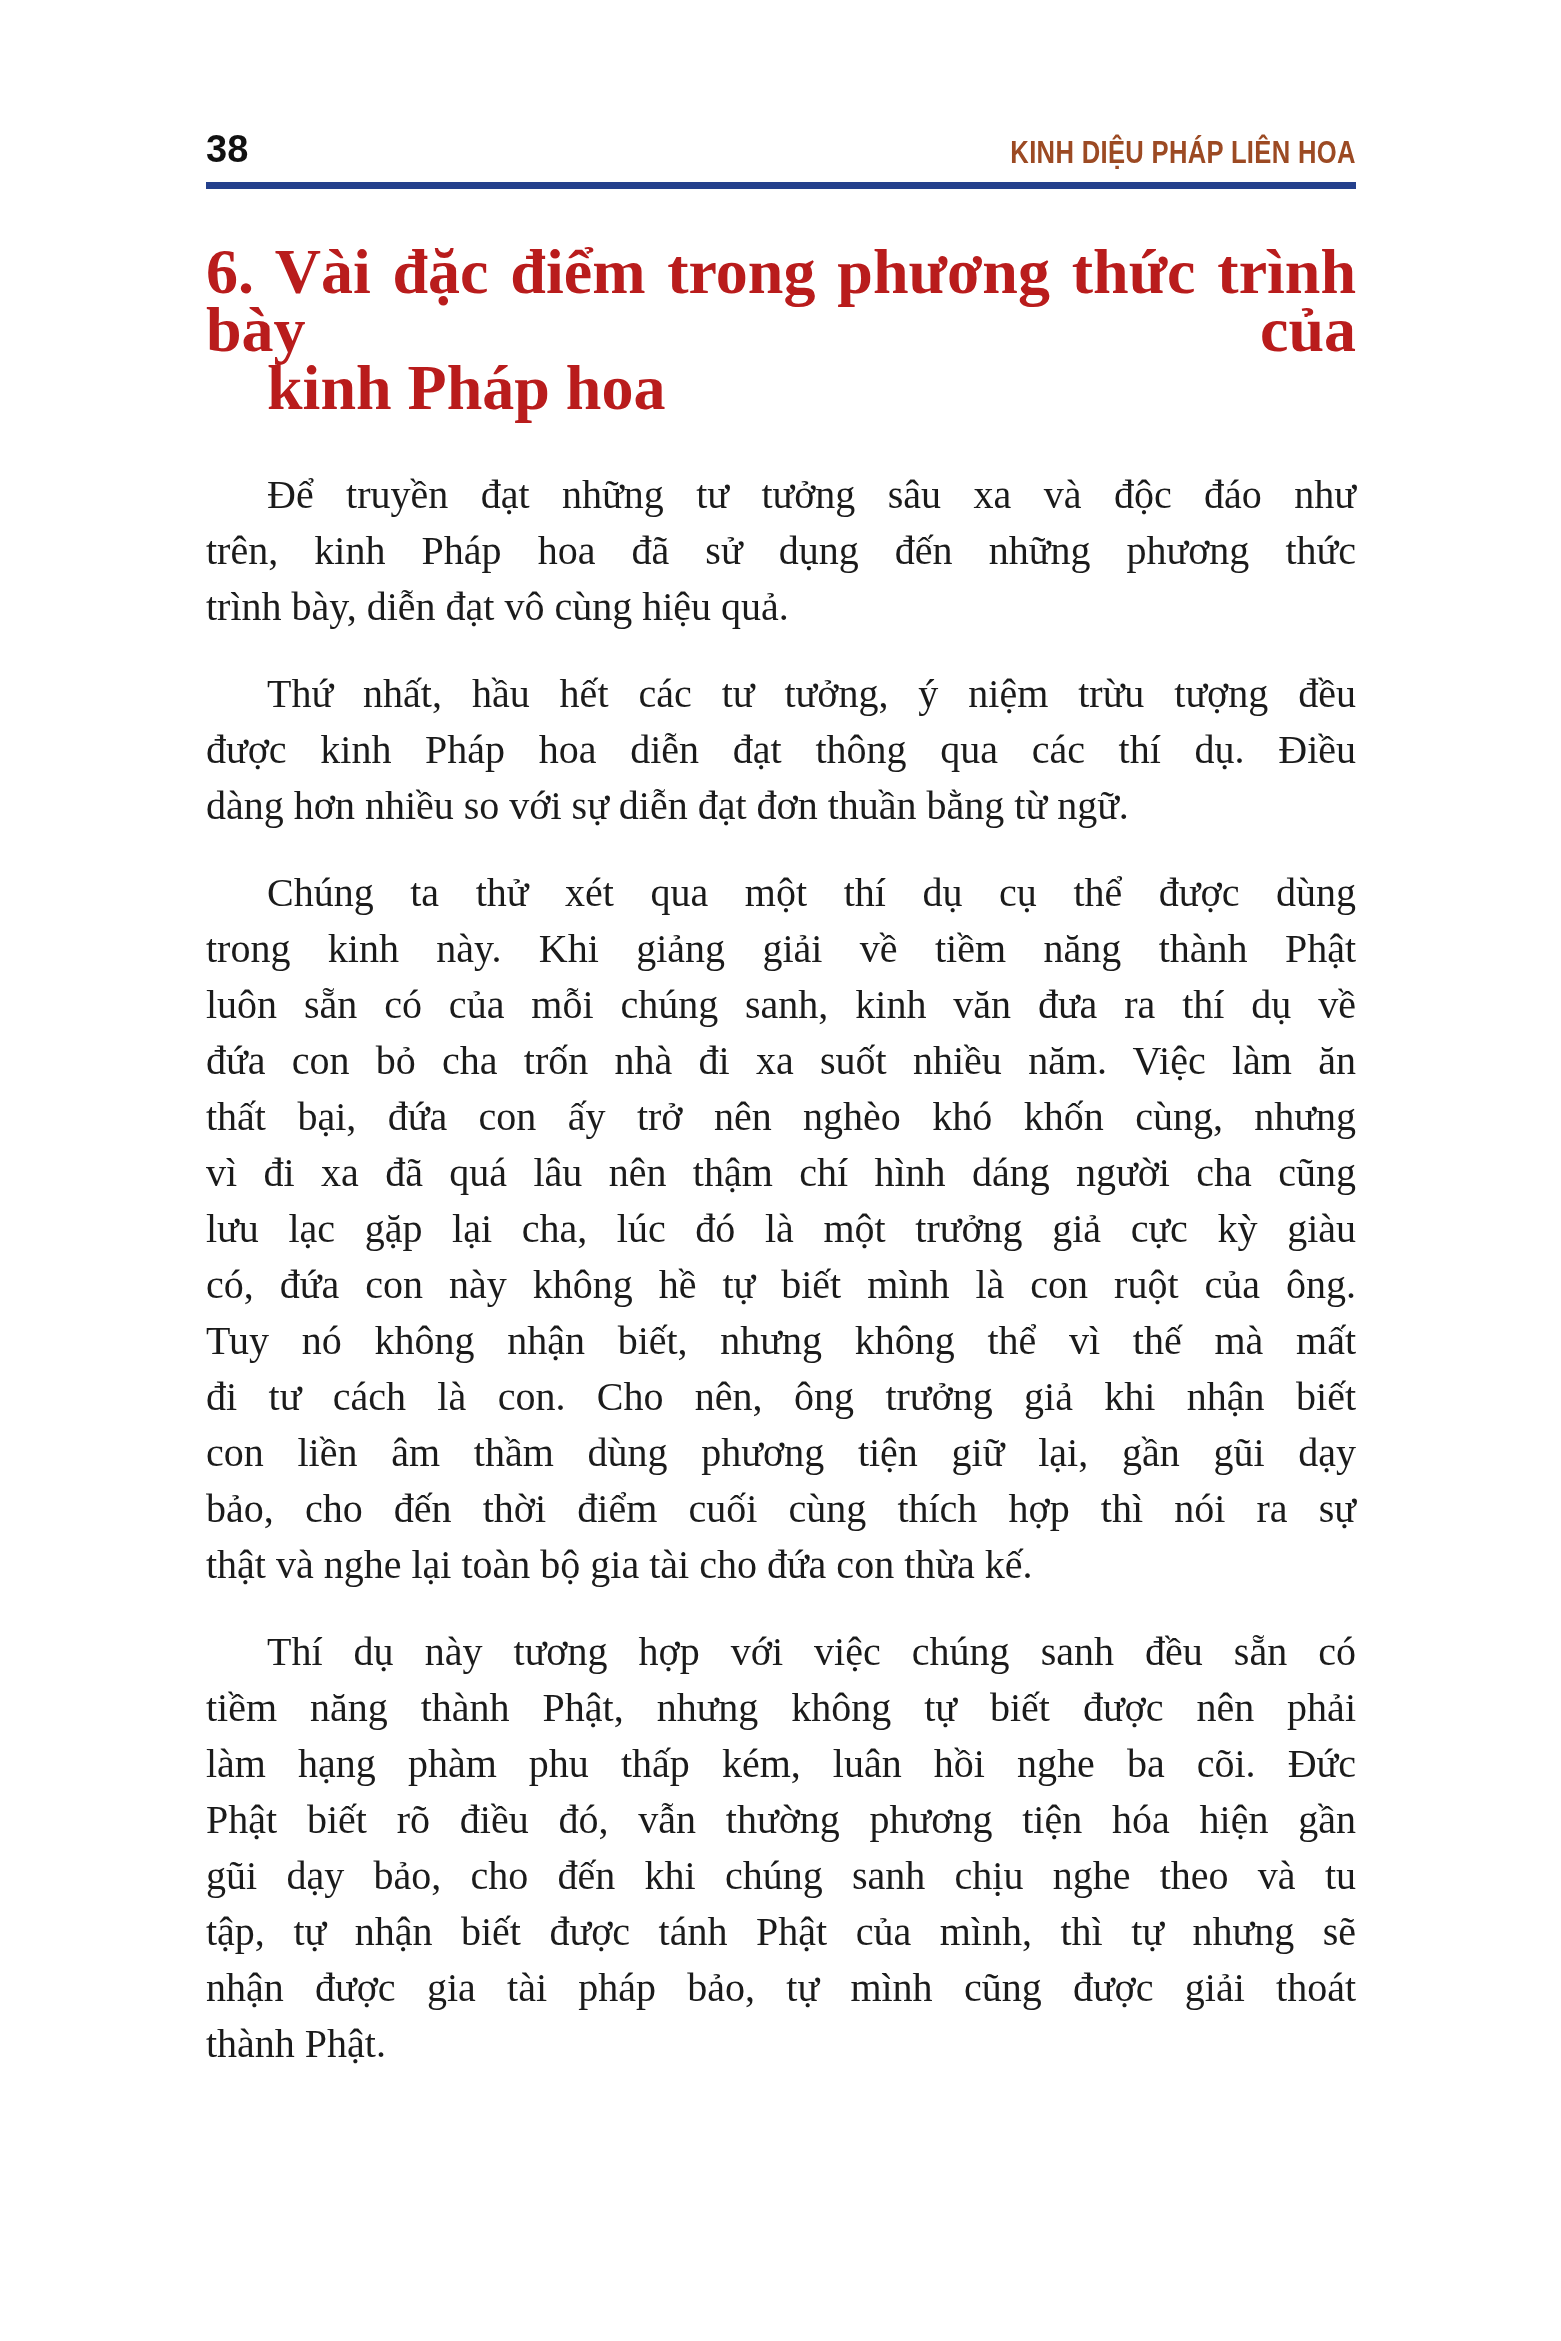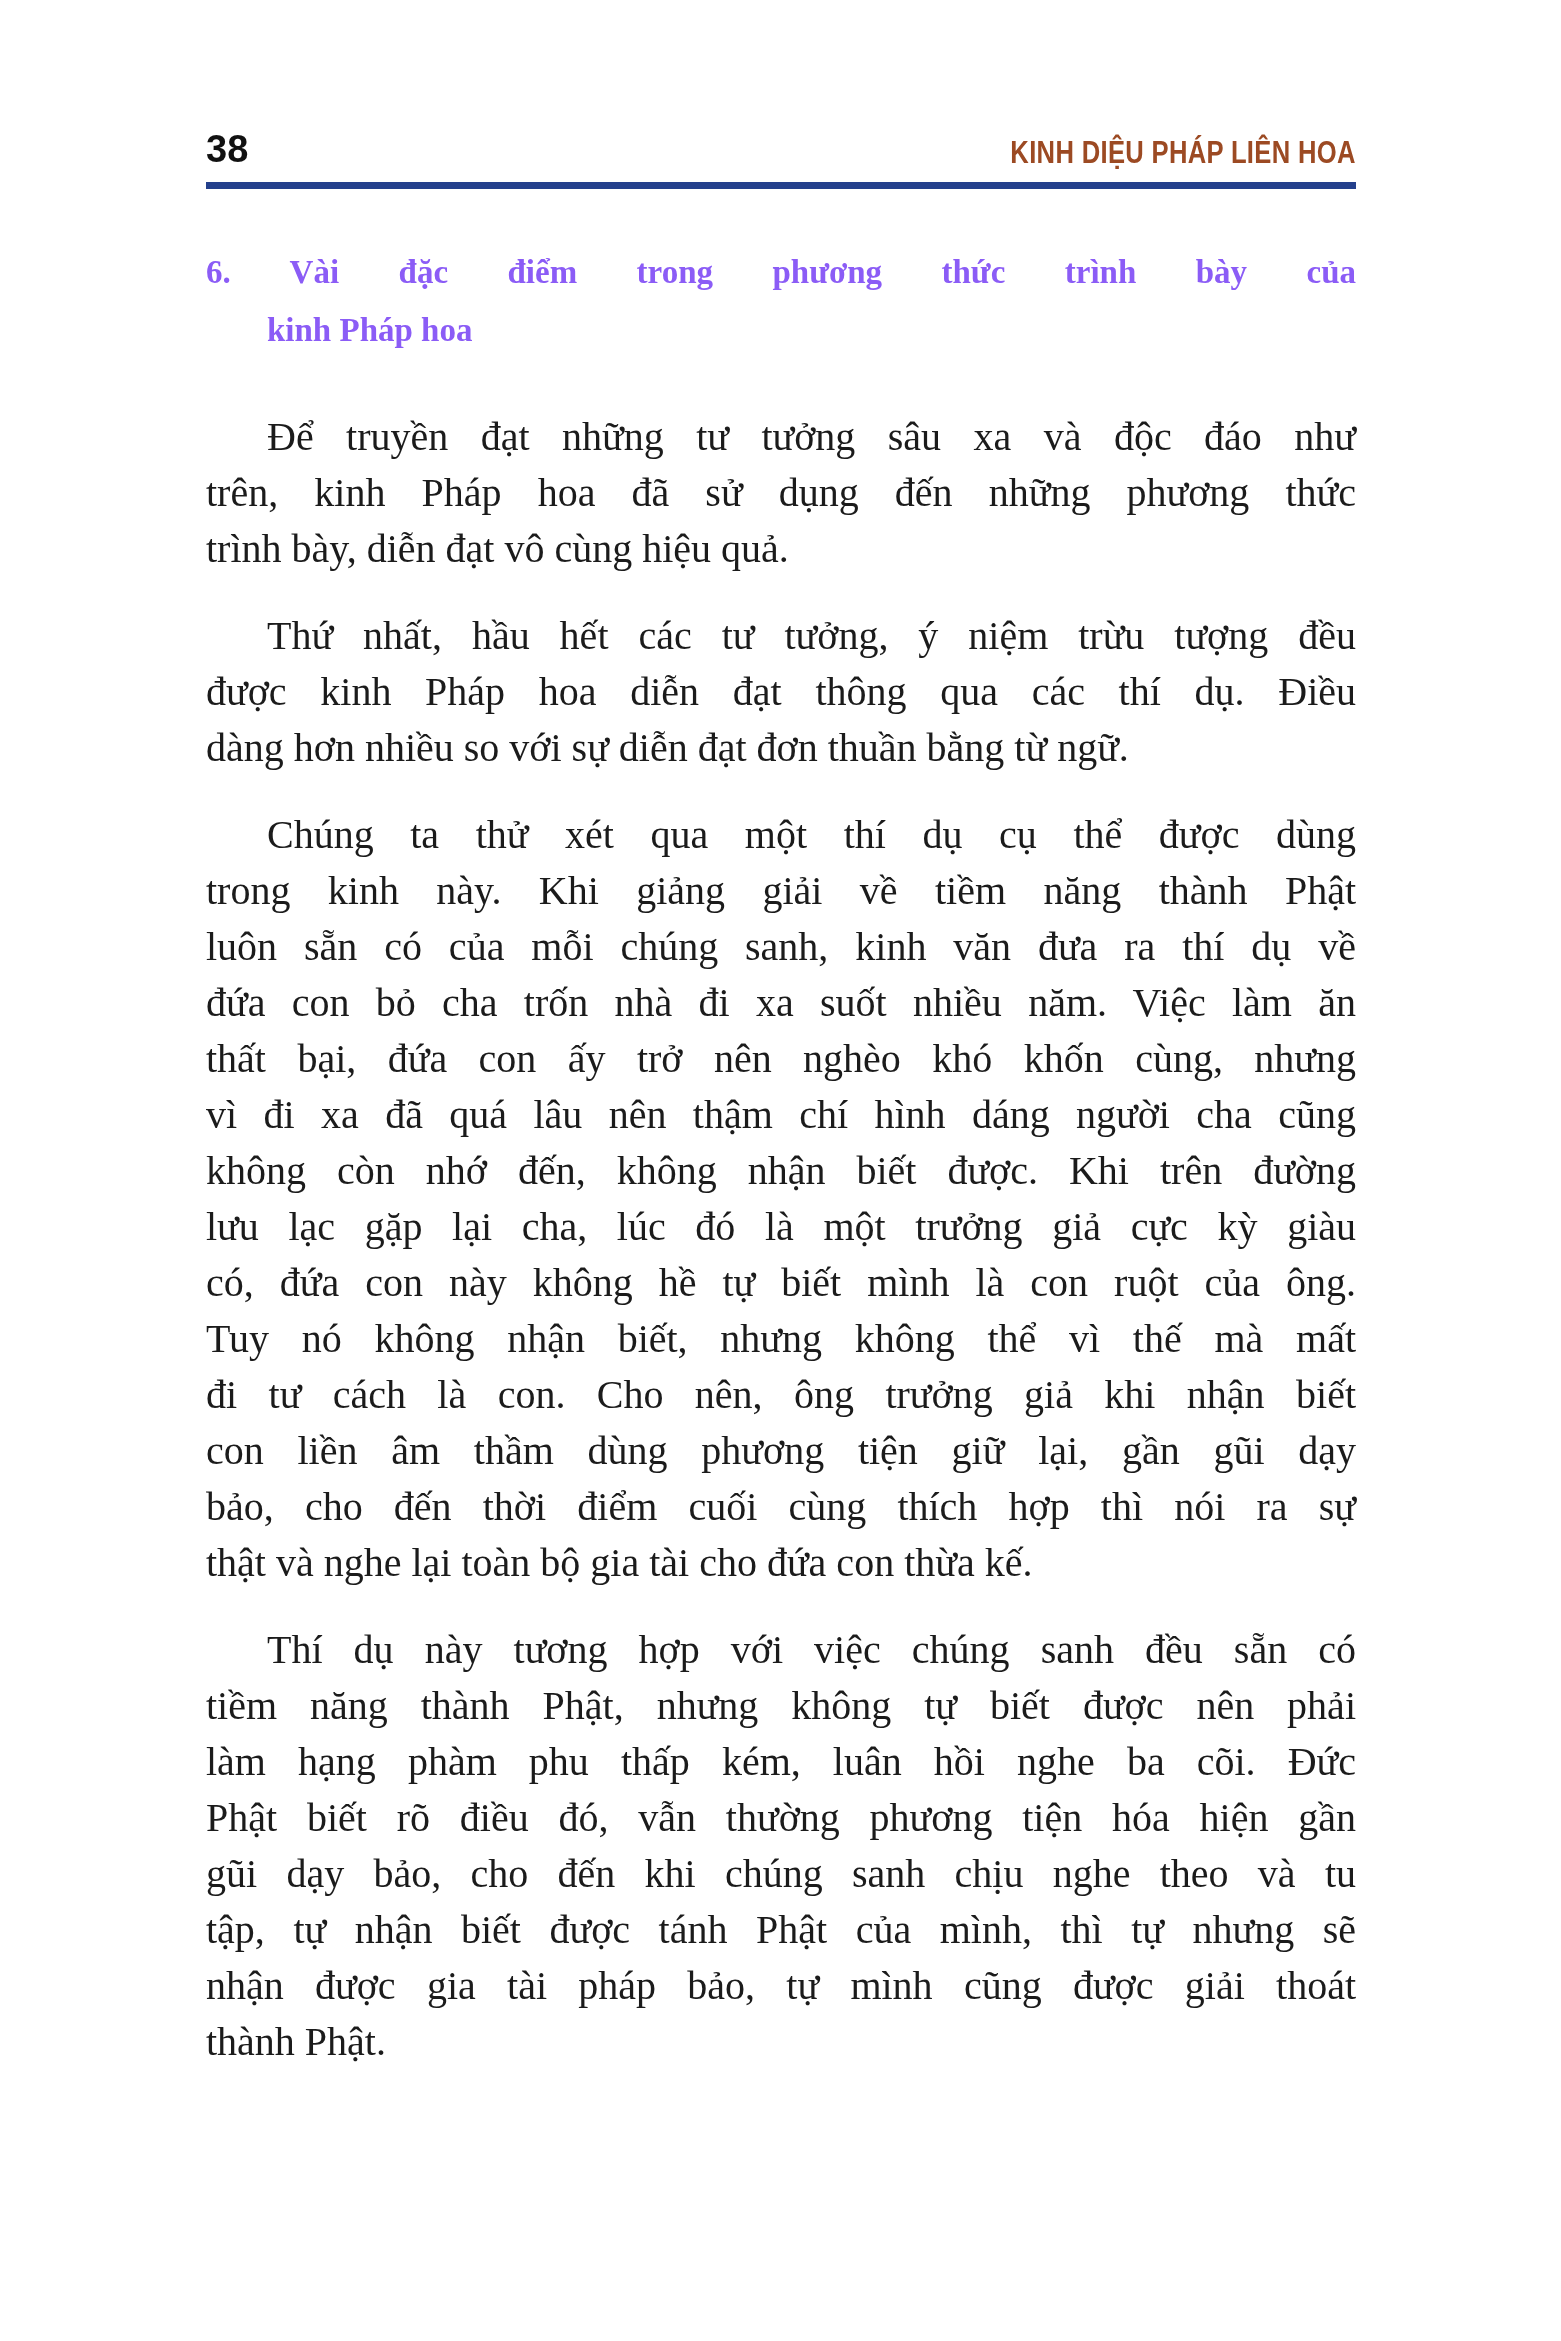--- a/index.html
+++ b/index.html
@@ -46,23 +46,23 @@
     white-space: nowrap;
   }
   .rule {
     height: 7px;
     background: #24408c;
   }
   .heading {
     margin-top: 54px;
     margin-bottom: 50px;
     font-weight: 700;
-    font-size: 33px;
+    font-size: 64px;
     line-height: 58px;
-    color: #8b5cf6;
+    color: #b91c1c;
   }
   .h-just {
     text-align: justify;
     text-align-last: justify;
   }
   .h-indent {
     padding-left: 61px;
   }
   .body-text {
     font-size: 40px;
@@ -109,21 +109,20 @@
         <div class="line">được kinh Pháp hoa diễn đạt thông qua các thí dụ. Điều</div>
         <div class="line last">dàng hơn nhiều so với sự diễn đạt đơn thuần bằng từ ngữ.</div>
       </div>
       <div class="paragraph">
         <div class="line first">Chúng ta thử xét qua một thí dụ cụ thể được dùng</div>
         <div class="line">trong kinh này. Khi giảng giải về tiềm năng thành Phật</div>
         <div class="line">luôn sẵn có của mỗi chúng sanh, kinh văn đưa ra thí dụ về</div>
         <div class="line">đứa con bỏ cha trốn nhà đi xa suốt nhiều năm. Việc làm ăn</div>
         <div class="line">thất bại, đứa con ấy trở nên nghèo khó khốn cùng, nhưng</div>
         <div class="line">vì đi xa đã quá lâu nên thậm chí hình dáng người cha cũng</div>
-        <div class="line">không còn nhớ đến, không nhận biết được. Khi trên đường</div>
         <div class="line">lưu lạc gặp lại cha, lúc đó là một trưởng giả cực kỳ giàu</div>
         <div class="line">có, đứa con này không hề tự biết mình là con ruột của ông.</div>
         <div class="line">Tuy nó không nhận biết, nhưng không thể vì thế mà mất</div>
         <div class="line">đi tư cách là con. Cho nên, ông trưởng giả khi nhận biết</div>
         <div class="line">con liền âm thầm dùng phương tiện giữ lại, gần gũi dạy</div>
         <div class="line">bảo, cho đến thời điểm cuối cùng thích hợp thì nói ra sự</div>
         <div class="line last">thật và nghe lại toàn bộ gia tài cho đứa con thừa kế.</div>
       </div>
       <div class="paragraph">
         <div class="line first">Thí dụ này tương hợp với việc chúng sanh đều sẵn có</div>

